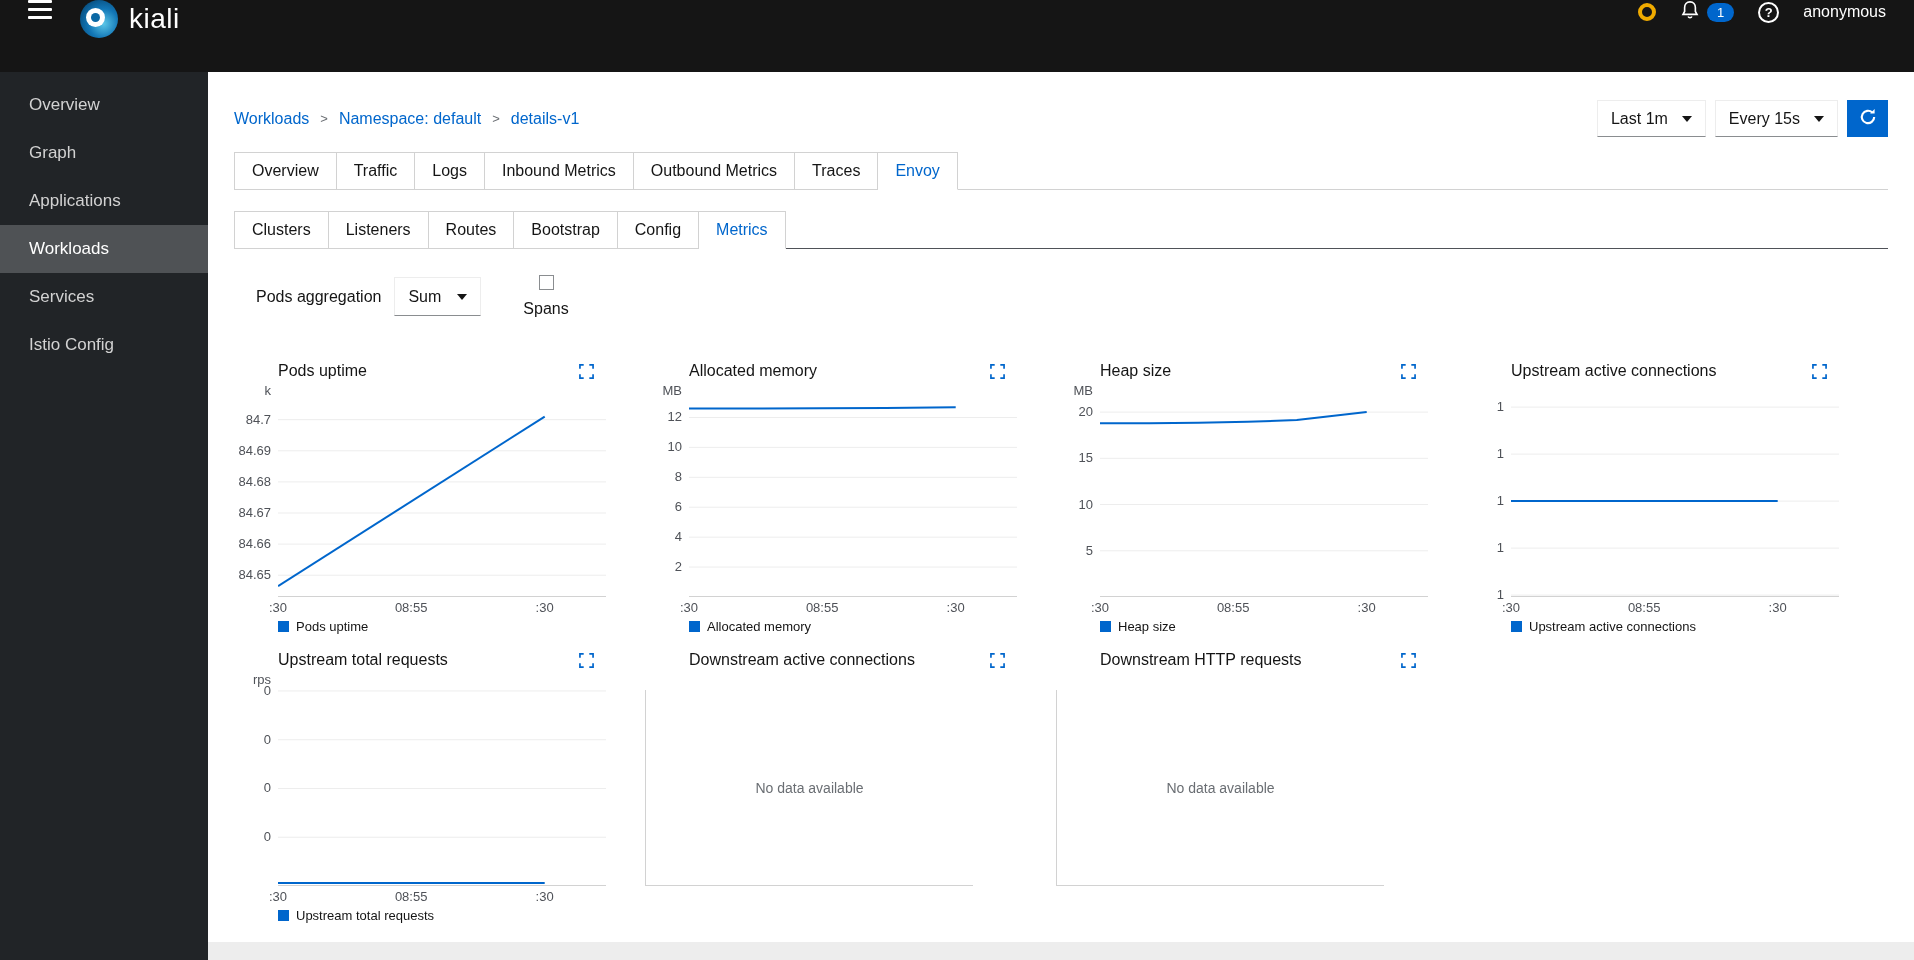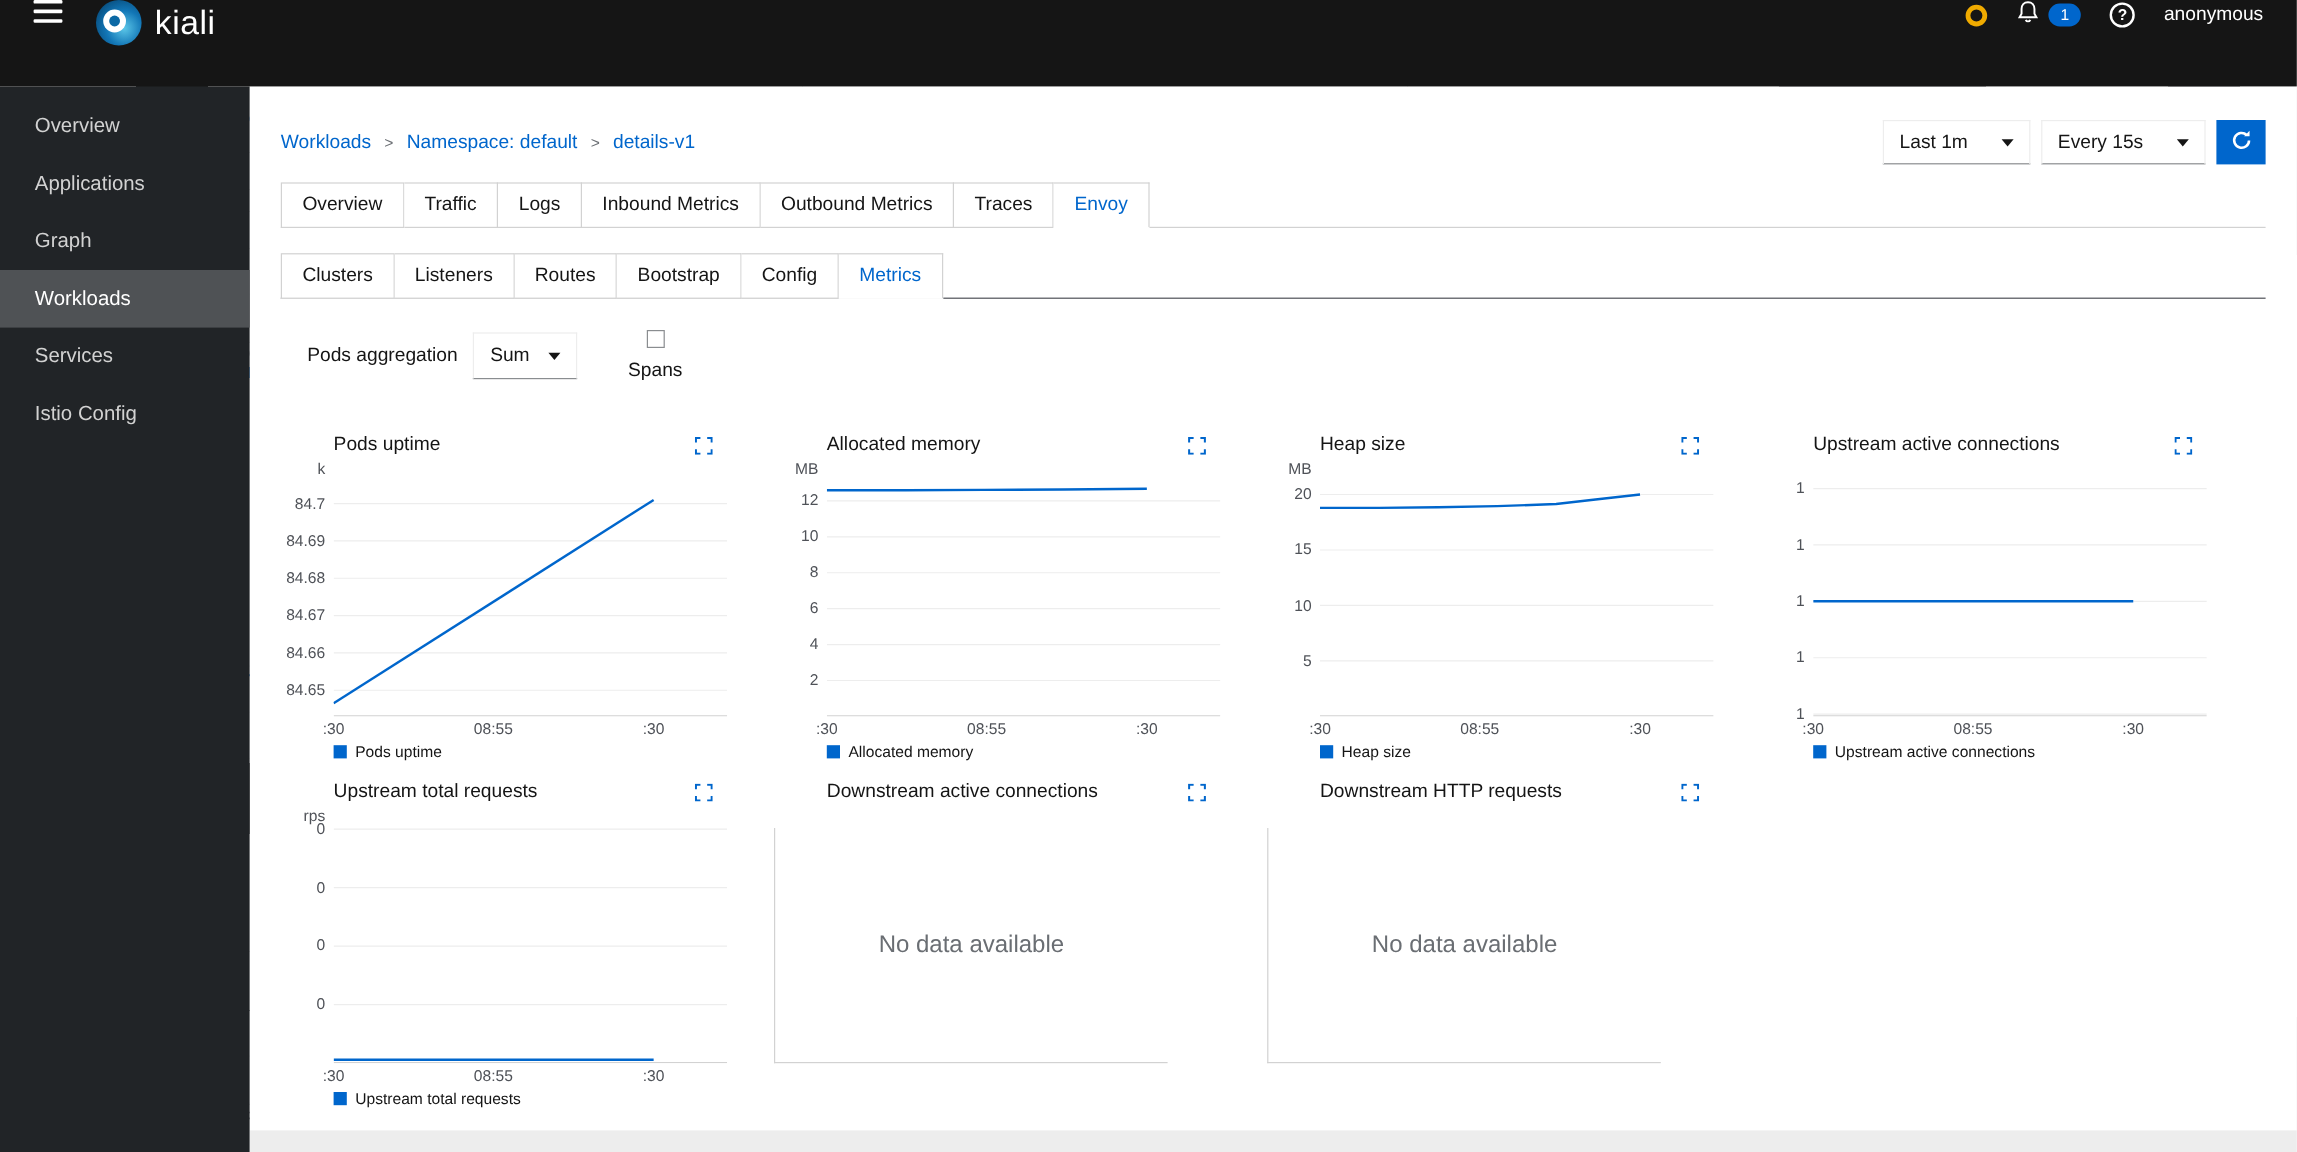--- a/index.html
+++ b/index.html
@@ -35,21 +35,21 @@
   
   .main { position:fixed; left:208px; top:72px; right:0; bottom:0; background:#ededed; overflow:hidden; }
   .surface { background:#fff; height:870px; padding:28px 26px 0 26px; }
 
   .topbar { display:flex; justify-content:space-between; align-items:center; }
   .breadcrumb { display:flex; align-items:center; gap:11px; font-size:16px; }
   .breadcrumb a { color:#0066cc; text-decoration:none; cursor:pointer; }
   .crumb-sep { color:#6a6e73; font-size:13px; }
 
   .toolbar { display:flex; align-items:center; gap:9px; }
-  .select { height:37px; display:flex; align-items:center; gap:28px; padding:0 13px; background:#fff;
+  .select { height:37px; display:flex; align-items:center; gap:14px; padding:0 13px; background:#fff;
             border:1px solid #ededed; border-bottom-color:#8a8d90; font-size:16px; cursor:pointer; }
   .caret { width:0; height:0; border-left:5px solid transparent; border-right:5px solid transparent;
            border-top:6px solid #151515; }
   .refresh-btn { width:41px; height:37px; background:#0066cc; border:none; display:flex;
                  align-items:center; justify-content:center; cursor:pointer; }
 
   .tabs { display:flex; margin-top:15px; border-bottom:1px solid #d2d2d2; }
   .subtabs { display:flex; margin-top:21px; border-bottom:1px solid #4f5258; }
   .tab { padding:9px 17px; font-size:16px; background:#fff; border:1px solid #d2d2d2; border-left:none;
          margin-bottom:-1px; cursor:pointer; color:#151515; }
@@ -74,21 +74,21 @@
   .chart-body { display:flex; margin-bottom:22px; }
   .ycol { width:44px; position:relative; flex:none; }
   .ytick { position:absolute; right:7px; font-size:13px; color:#4f5258; line-height:14px; }
   .plot { position:relative; width:328px; height:196px; flex:none; }
   .xlabels { position:absolute; top:100%; left:0; width:100%; height:20px; }
   .xlabels span { position:absolute; top:3px; transform:translateX(-50%); font-size:13px; color:#4f5258; white-space:nowrap; }
   .legend { display:flex; align-items:center; gap:7px; margin-left:44px; margin-top:2px; cursor:pointer; }
   .swatch { width:11px; height:11px; background:#0066cc; flex:none; }
   .legend-label { font-size:13px; color:#151515; }
   .no-data-plot { width:328px; height:196px; border-left:1px solid #d2d2d2; border-bottom:1px solid #d2d2d2;
-                  display:flex; align-items:center; justify-content:center; color:#6a6e73; font-size:20px; }
+                  display:flex; align-items:center; justify-content:center; color:#6a6e73; font-size:14px; }
 </style>
 </head>
 <body>
 
 <header class="masthead">
   <div class="hamburger">
       <i></i>
       <i></i>
       <i></i>
     </div>
@@ -107,22 +107,22 @@
       </span>
       <span class="badge">1</span>
     </span>
     <span class="help-icon">?</span>
     <span class="username">anonymous</span>
   </div>
 </header>
 
 <nav class="sidebar">
   <div class="nav-item">Overview</div>
+  <div class="nav-item">Graph</div>
   <div class="nav-item">Applications</div>
-  <div class="nav-item">Graph</div>
   <div class="nav-item active">Workloads</div>
   <div class="nav-item">Services</div>
   <div class="nav-item">Istio Config</div>
 </nav>
 
 <main class="main">
   <div class="surface">
 
     <div class="topbar">
       <nav class="breadcrumb">

